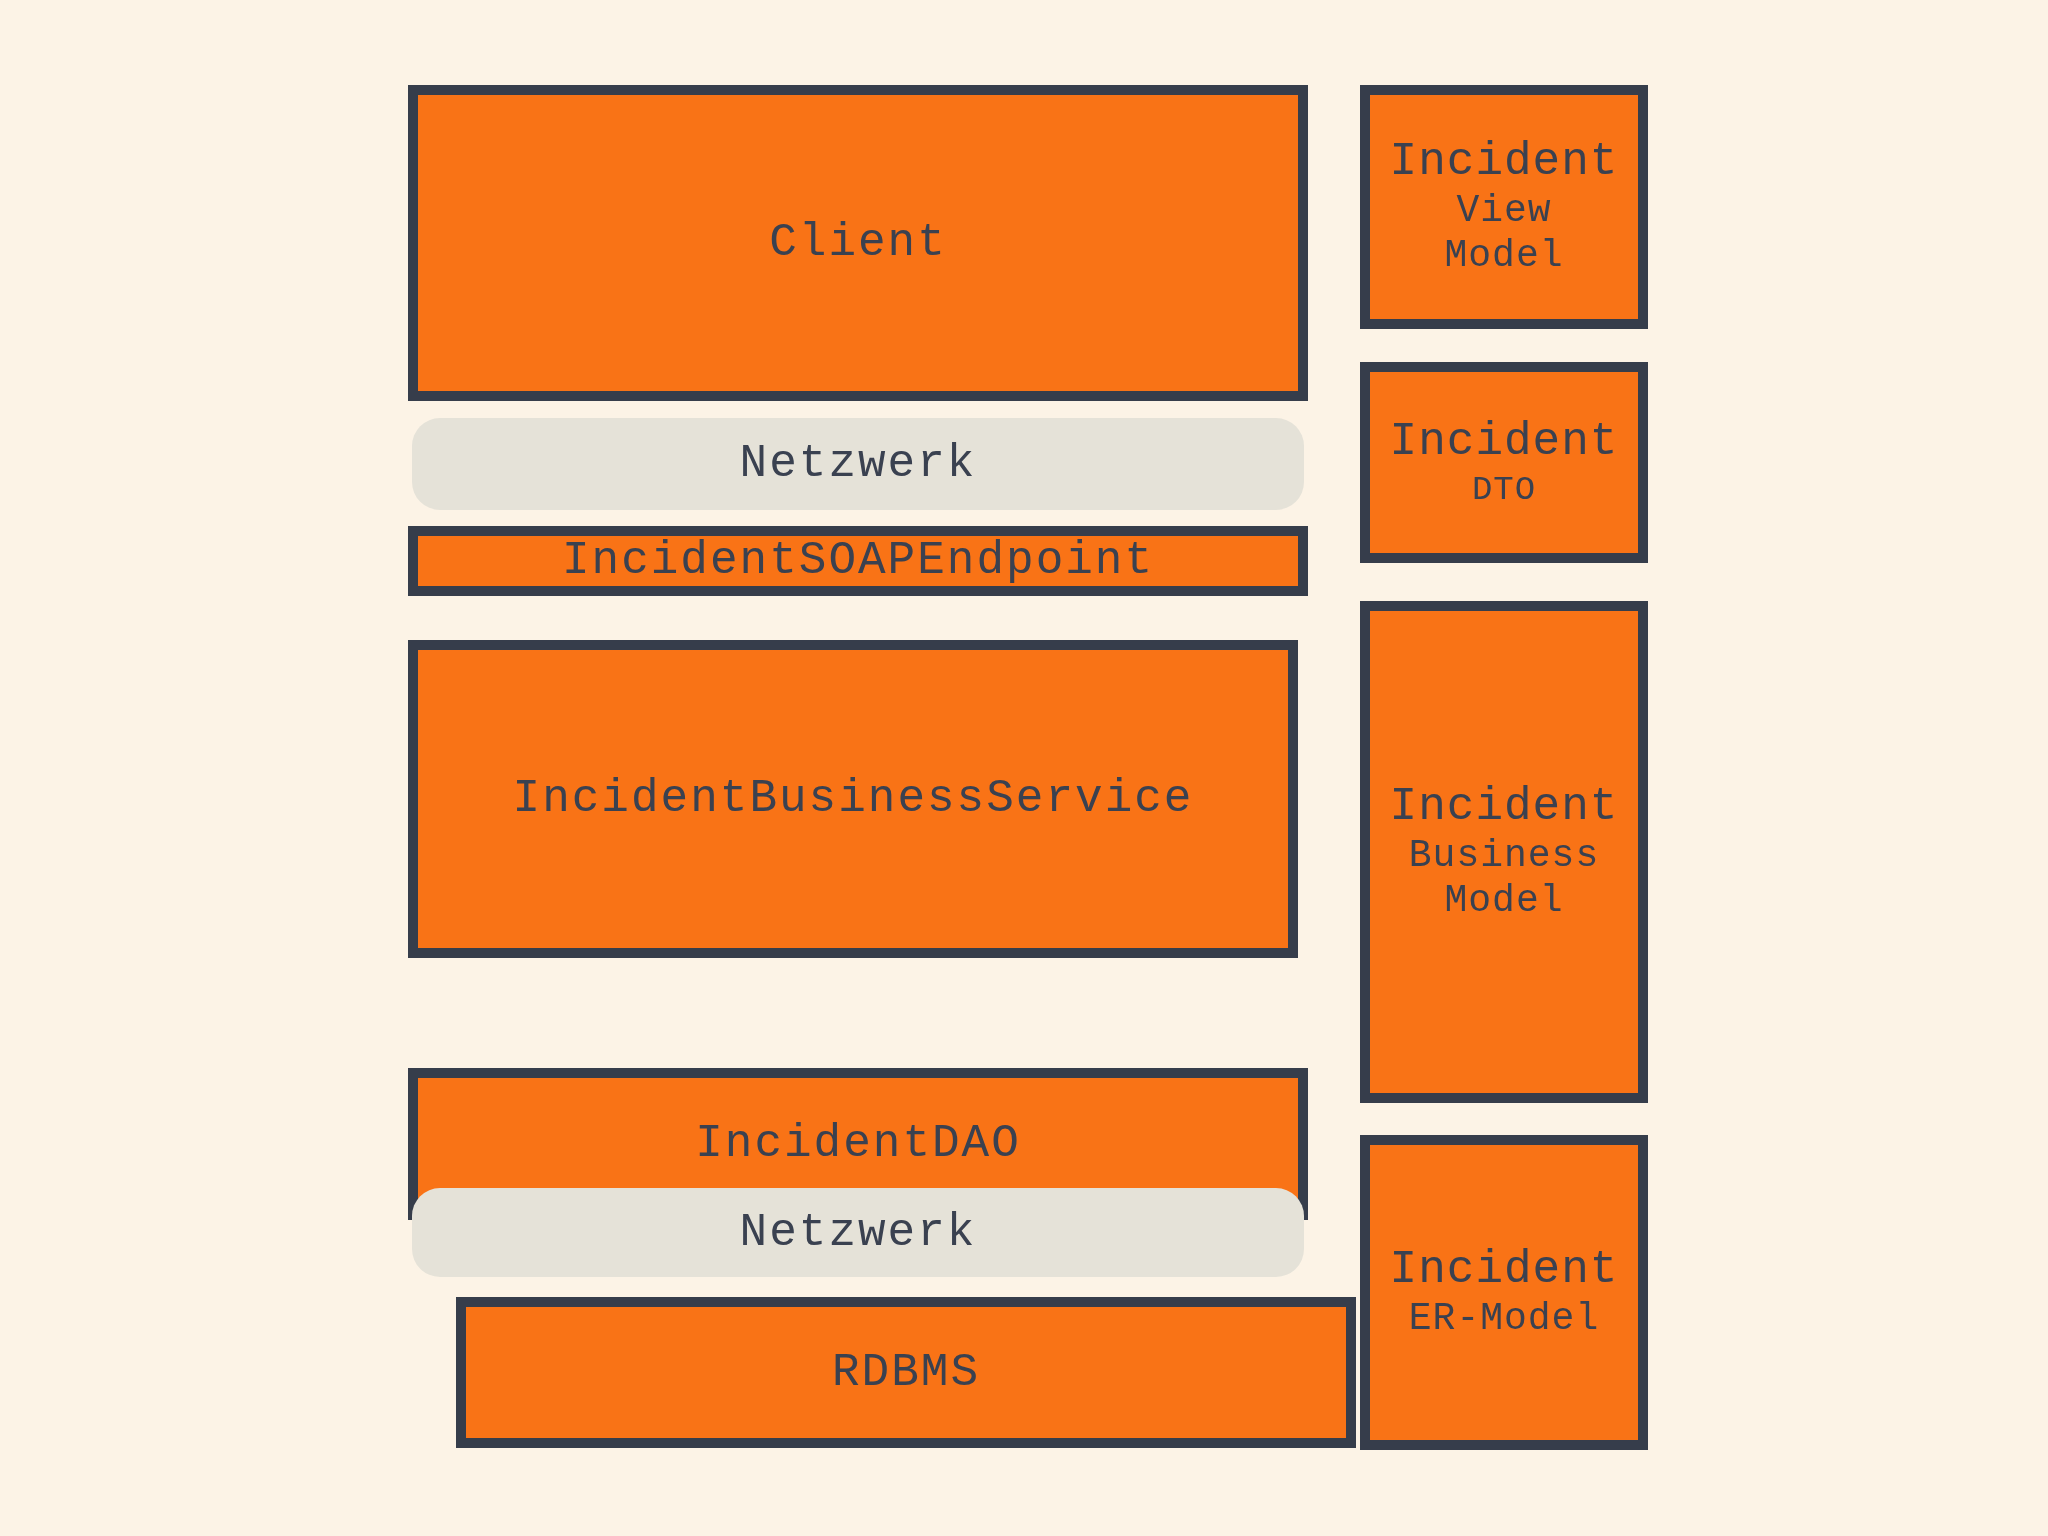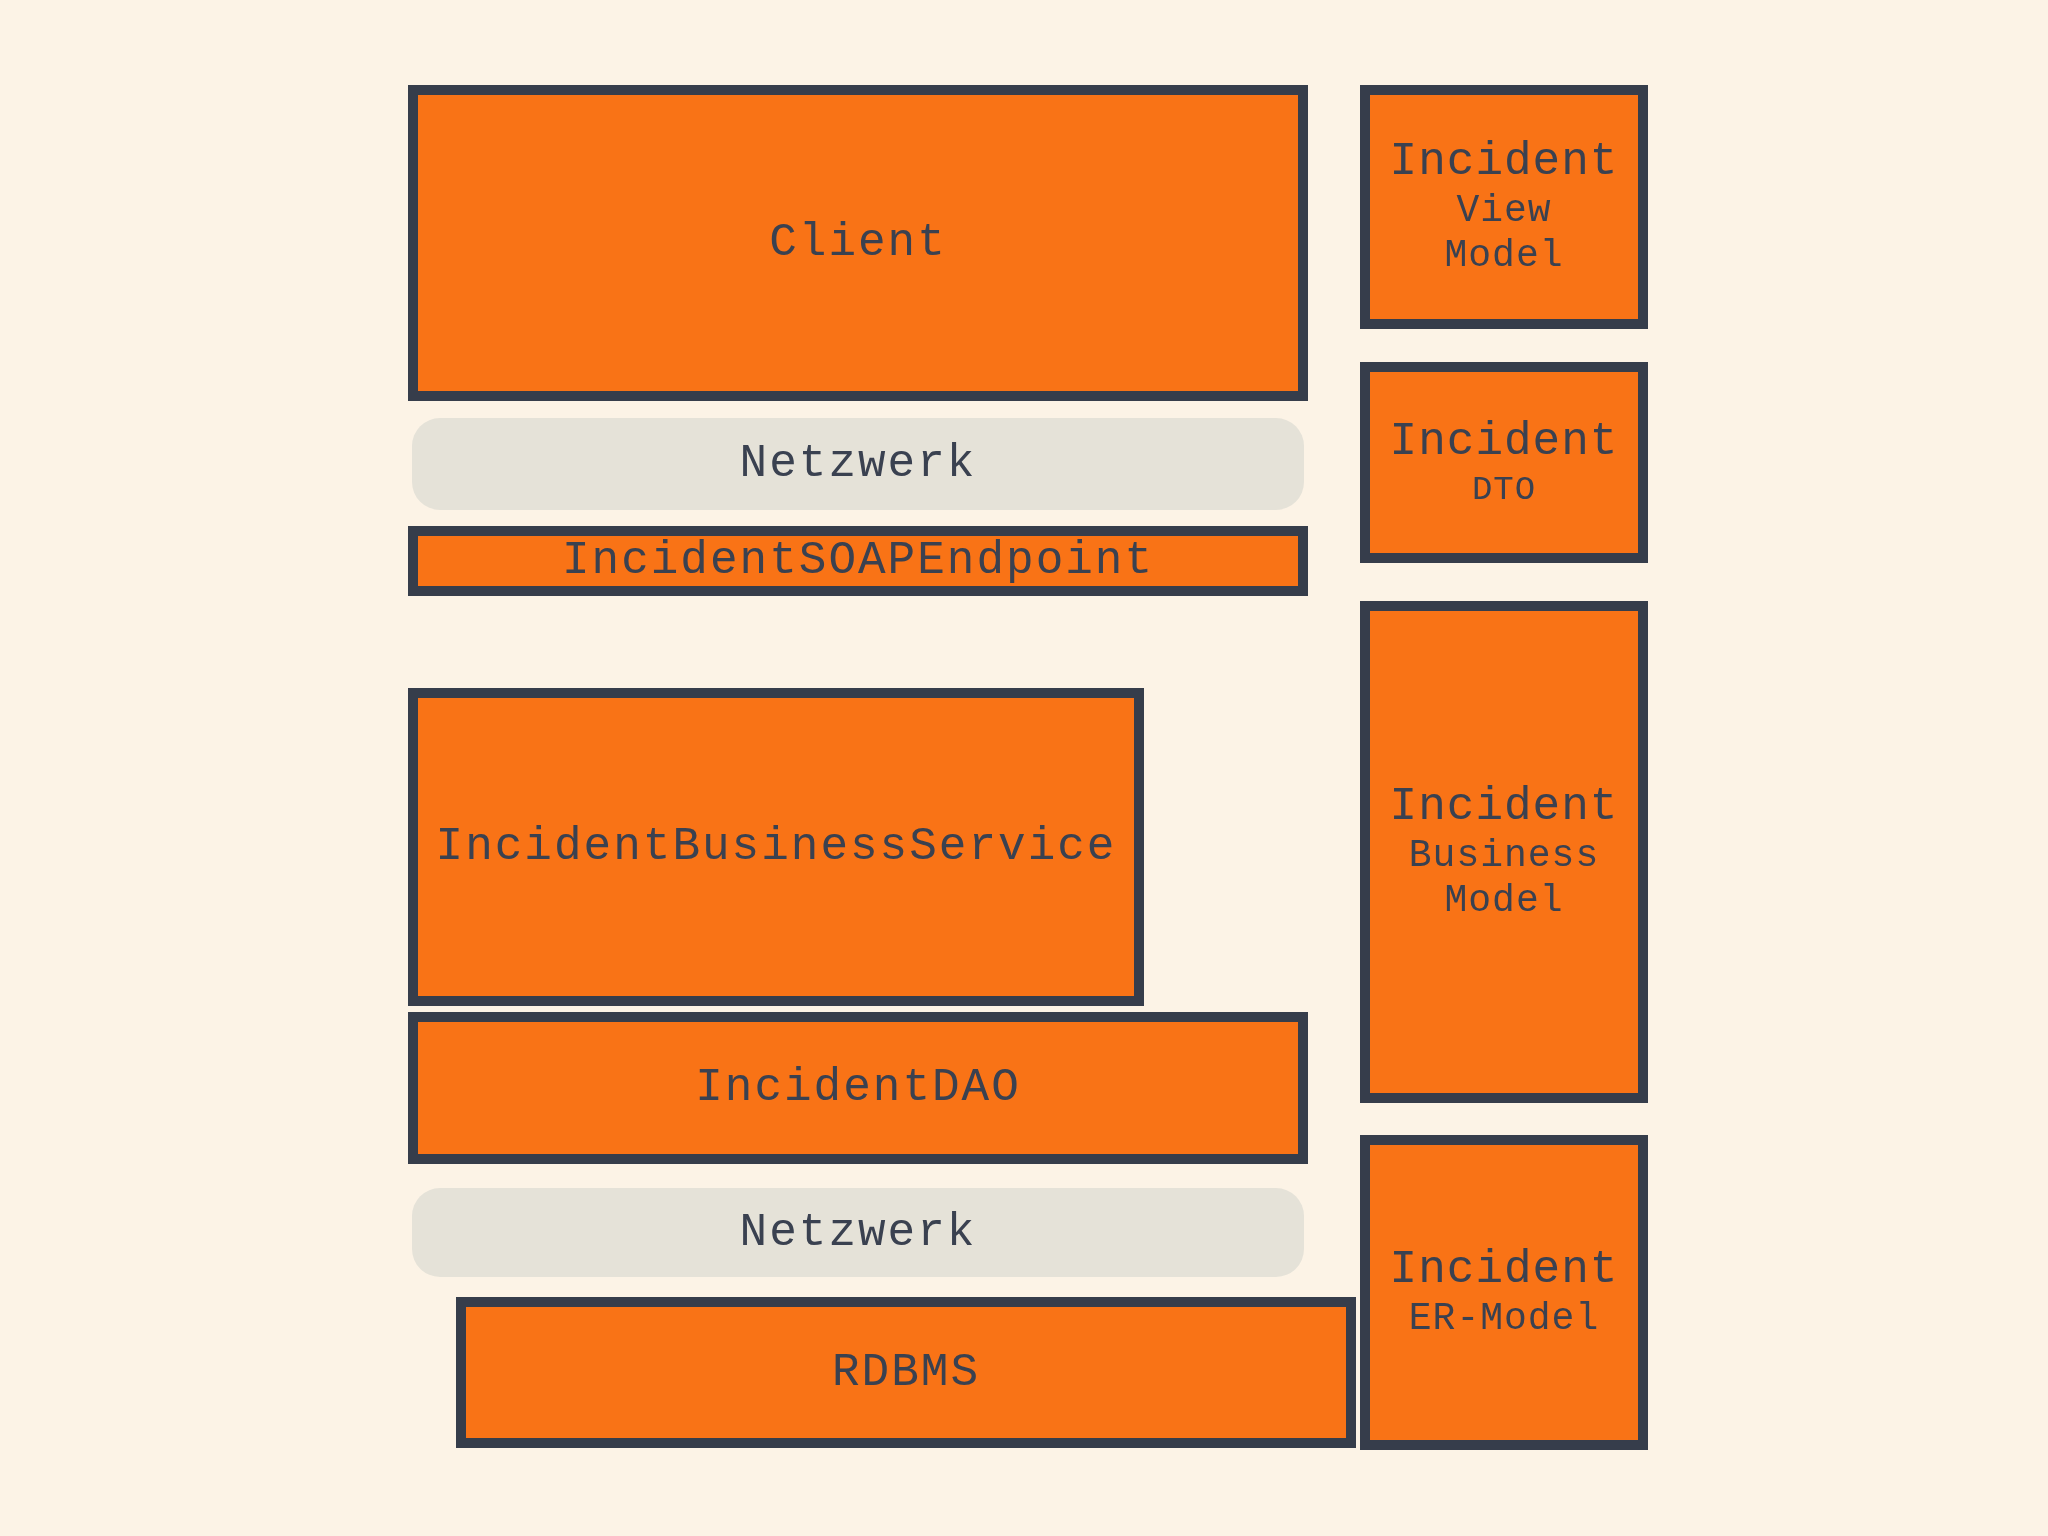--- a/index.html
+++ b/index.html
@@ -59,22 +59,22 @@
     white-space: nowrap;
   }
   .model-sub.big {
     font-size: 34px;
   }
 
   
   .client            { left: 408px; top:   85px; width: 900px; height: 316px; }
   .netbar-top        { left: 412px; top:  418px; width: 892px; height:  92px; }
   .soap-endpoint     { left: 408px; top:  526px; width: 900px; height:  70px; }
-  .business-service  { left: 408px; top:  688px; width: 736px; height: 318px; }
-  .dao               { left: 408px; top: 1012px; width: 900px; height: 152px; align-items: center; }
+  .business-service  { left: 408px; top:  640px; width: 890px; height: 318px; }
+  .dao               { left: 408px; top: 1068px; width: 900px; height: 152px; align-items: center; }
   .netbar-bottom     { left: 412px; top: 1188px; width: 892px; height:  89px; }
   .rdbms             { left: 408px; top: 1297px; width: 900px; height: 151px; margin-left: 48px; }
 
   
   .view-model        { left: 1360px; top:   85px; width: 288px; height: 244px; }
   .dto               { left: 1360px; top:  362px; width: 288px; height: 201px; }
   .business-model    { left: 1360px; top:  601px; width: 288px; height: 502px; }
   .er-model          { left: 1360px; top: 1135px; width: 288px; height: 315px; }
 </style>
 </head>

